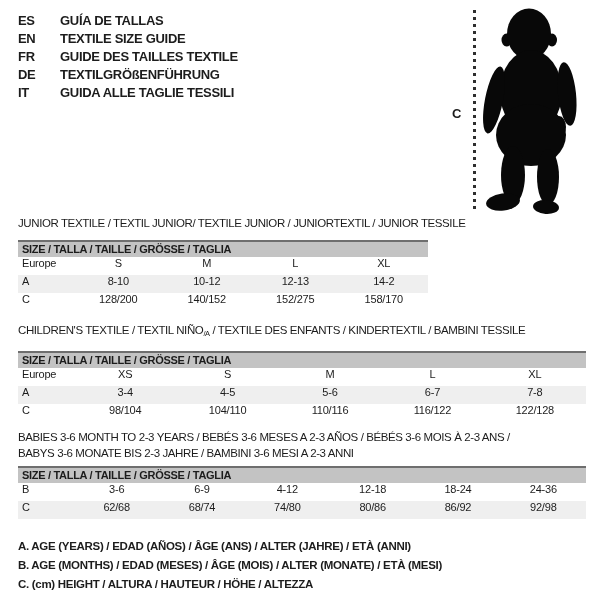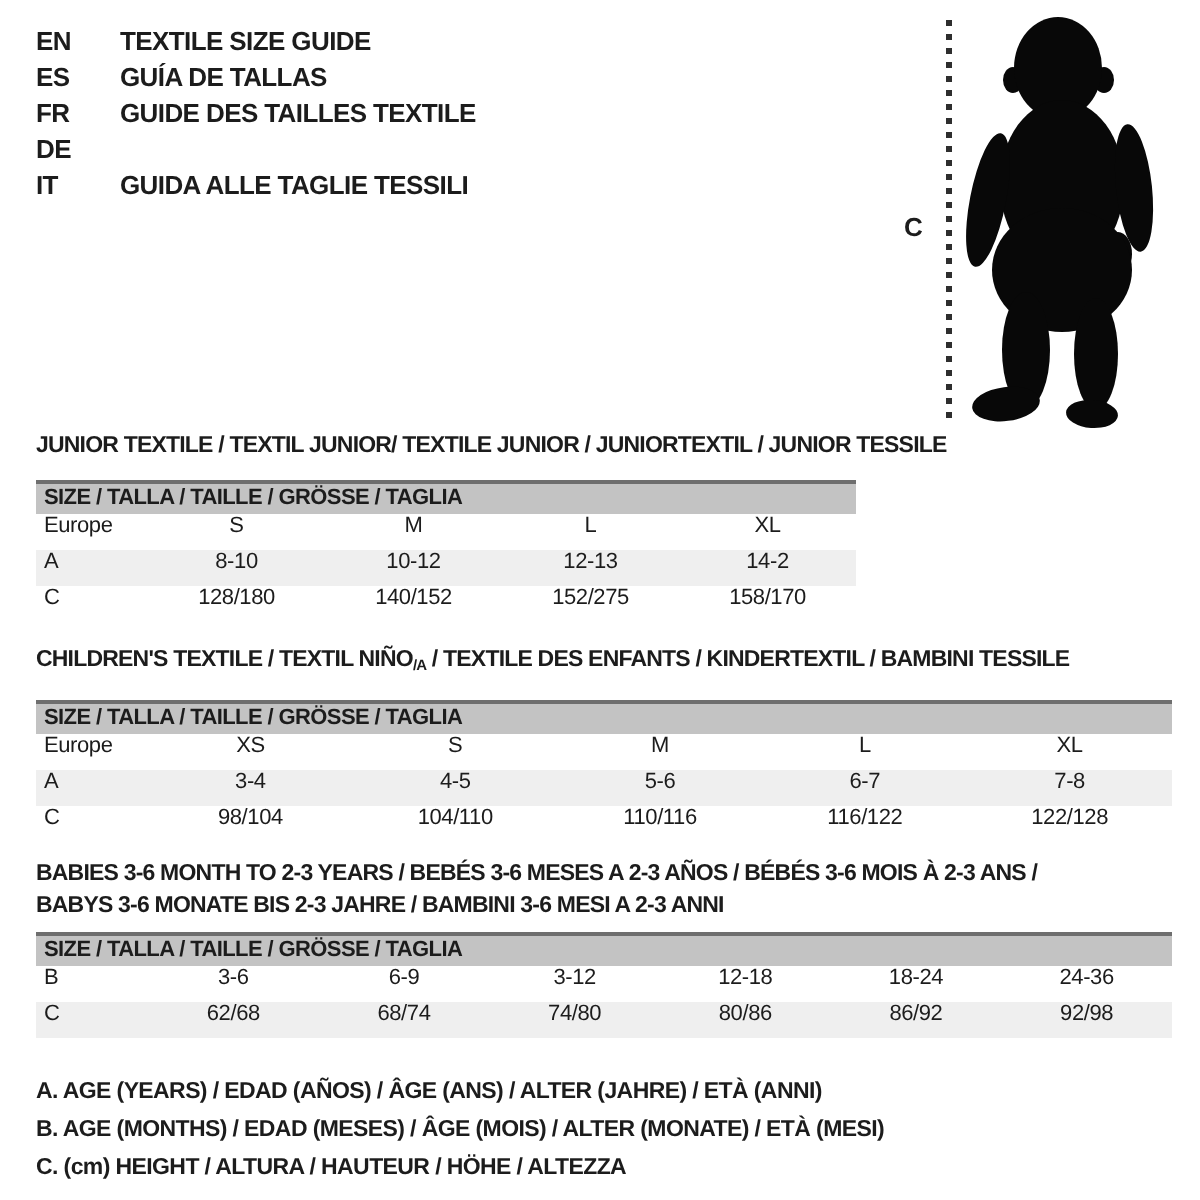--- a/index.html
+++ b/index.html
@@ -16,54 +16,55 @@
   .measure-line{
     position:absolute;left:473px;top:10px;height:200px;width:3px;
     background:repeating-linear-gradient(to bottom,#2e2e2e 0 3px,transparent 3px 7px);
   }
   .measure-label{position:absolute;left:452px;top:106px;font-weight:bold;font-size:13px;}
   
   .section{position:absolute;left:18px;}
   #sec-0{top:215px;width:410px;}
   #sec-1{top:322px;width:568px;}
   #sec-2{top:429px;width:568px;}
-  .tbl-title{font-weight:bold;font-size:11.5px;letter-spacing:-0.4px;line-height:16px;white-space:nowrap;margin-bottom:9px;}
+  .tbl-title{font-weight:normal;font-size:11.5px;letter-spacing:-0.4px;line-height:16px;white-space:nowrap;margin-bottom:9px;}
   #sec-2 .tbl-title{margin-bottom:5px;}
   .tbl-title .subscript{font-size:7.5px;vertical-align:-2px;}
   .tbl-header{
     height:15px;line-height:15px;background:var(--bar,#c3c3c3);
     border-top:2px solid var(--bar-border,#6e6e6e);
     font-weight:bold;font-size:11px;letter-spacing:-0.3px;padding-left:4px;
   }
   .t-row{display:flex;height:18px;align-items:flex-start;font-size:11px;letter-spacing:-0.2px;}
   .t-row.shaded{background:var(--shade,#efefef);}
   .t-label{width:52px;padding-left:4px;}
   .t-cell{flex:1;text-align:center;}
   
   .footnotes{position:absolute;left:18px;top:537px;}
   .footnote{font-weight:bold;font-size:11.5px;letter-spacing:-0.3px;line-height:19px;white-space:nowrap;}
 </style>
 </head>
 <body style="--bar: #c3c3c3; --bar-border: #6e6e6e; --shade: #efefef; --text: #1c1c1c;">
 
 <div class="lang-list">
     <div class="lang-row">
+      <div class="lang-code">ES</div>
+      <div class="lang-label">GUÍA DE TALLAS</div>
+    </div>
+    <div class="lang-row">
       <div class="lang-code">EN</div>
       <div class="lang-label">TEXTILE SIZE GUIDE</div>
-    </div>
-    <div class="lang-row">
-      <div class="lang-code">ES</div>
-      <div class="lang-label">GUÍA DE TALLAS</div>
     </div>
     <div class="lang-row">
       <div class="lang-code">FR</div>
       <div class="lang-label">GUIDE DES TAILLES TEXTILE</div>
     </div>
     <div class="lang-row">
       <div class="lang-code">DE</div>
+      <div class="lang-label">TEXTILGRÖßENFÜHRUNG</div>
     </div>
     <div class="lang-row">
       <div class="lang-code">IT</div>
       <div class="lang-label">GUIDA ALLE TAGLIE TESSILI</div>
     </div>
   </div>
 
 <div class="measure-line"></div>
 <div class="measure-label">C</div>
 <svg class="baby-svg" viewBox="0 0 112 212" aria-hidden="true">
@@ -98,21 +99,21 @@
       </div>
       <div class="t-row shaded">
         <div class="t-label">A</div>
         <div class="t-cell">8-10</div>
         <div class="t-cell">10-12</div>
         <div class="t-cell">12-13</div>
         <div class="t-cell">14-2</div>
       </div>
       <div class="t-row">
         <div class="t-label">C</div>
-        <div class="t-cell">128/180</div>
+        <div class="t-cell">128/200</div>
         <div class="t-cell">140/152</div>
         <div class="t-cell">152/275</div>
         <div class="t-cell">158/170</div>
       </div>
     </div>
 </div>
 
 <div class="section" id="sec-1">
   <div class="tbl-title">
       <div><span>CHILDREN'S TEXTILE / TEXTIL NIÑO</span><span class="subscript">/A</span><span> / TEXTILE DES ENFANTS / KINDERTEXTIL / BAMBINI TESSILE</span></div>
@@ -150,21 +151,21 @@
   <div class="tbl-title">
       <div><span>BABIES 3-6 MONTH TO 2-3 YEARS / BEBÉS 3-6 MESES A 2-3 AÑOS / BÉBÉS 3-6 MOIS À 2-3 ANS /</span></div>
       <div><span>BABYS 3-6 MONATE BIS 2-3 JAHRE / BAMBINI 3-6 MESI A 2-3 ANNI</span></div>
     </div>
   <div class="tbl-header"><span>SIZE / TALLA / TAILLE / GRÖSSE / TAGLIA</span></div>
   <div class="tbl-body">
       <div class="t-row">
         <div class="t-label">B</div>
         <div class="t-cell">3-6</div>
         <div class="t-cell">6-9</div>
-        <div class="t-cell">3-12</div>
+        <div class="t-cell">4-12</div>
         <div class="t-cell">12-18</div>
         <div class="t-cell">18-24</div>
         <div class="t-cell">24-36</div>
       </div>
       <div class="t-row shaded">
         <div class="t-label">C</div>
         <div class="t-cell">62/68</div>
         <div class="t-cell">68/74</div>
         <div class="t-cell">74/80</div>
         <div class="t-cell">80/86</div>

